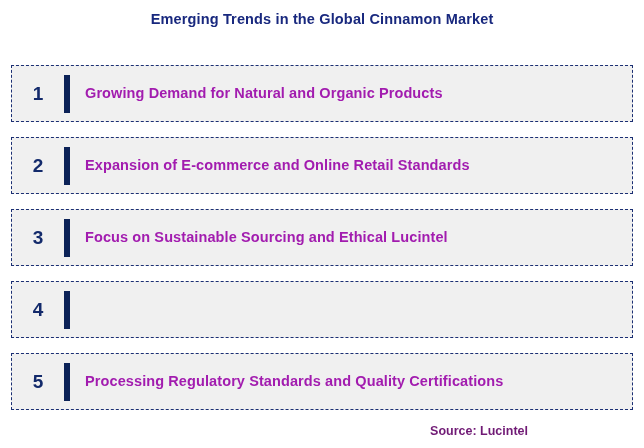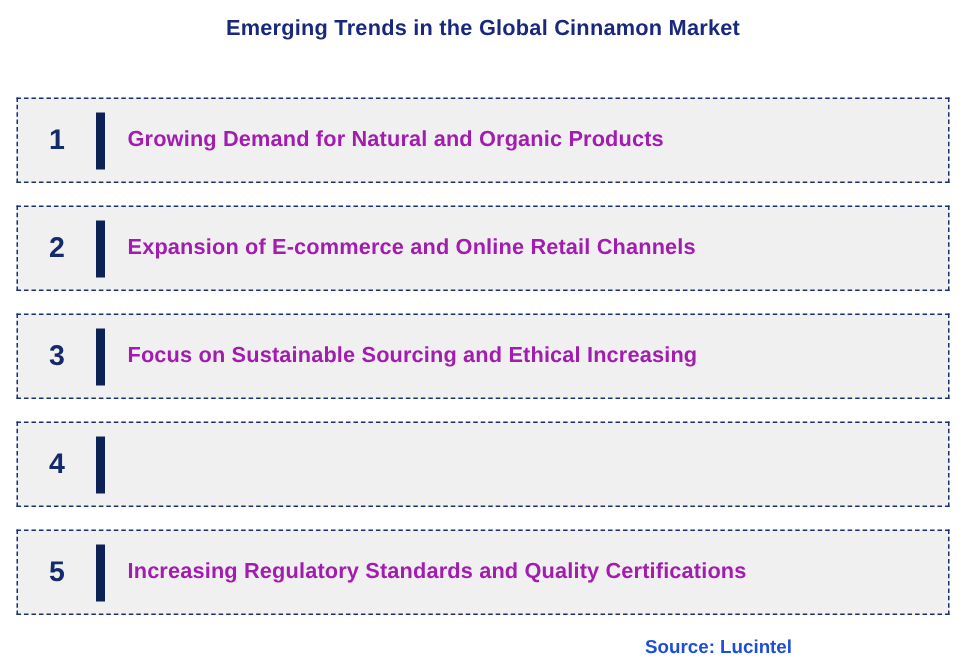--- a/index.html
+++ b/index.html
@@ -89,21 +89,21 @@
 
   
   .source {
     position: absolute;
     left: 0;
     top: 424px;
     width: 528px;
     text-align: right;
     font-size: 12.5px;
     font-weight: bold;
-    color: #1d4ed8;
+    color: #701a75;
     white-space: nowrap;
   }
 </style>
 </head>
 <body>
 
 <div class="infographic">
 
   <div class="title">Emerging Trends in the Global Cinnamon Market</div>
 
@@ -111,37 +111,37 @@
 
     <div class="trend-row">
       <div class="row-number">1</div>
       <div class="row-divider"></div>
       <div class="row-label">Growing Demand for Natural and Organic Products</div>
     </div>
 
     <div class="trend-row">
       <div class="row-number">2</div>
       <div class="row-divider"></div>
-      <div class="row-label">Expansion of E-commerce and Online Retail Channels</div>
+      <div class="row-label">Expansion of E-commerce and Online Retail Standards</div>
     </div>
 
     <div class="trend-row">
       <div class="row-number">3</div>
       <div class="row-divider"></div>
-      <div class="row-label">Focus on Sustainable Sourcing and Ethical Increasing</div>
+      <div class="row-label">Focus on Sustainable Sourcing and Ethical Lucintel</div>
     </div>
 
     <div class="trend-row">
       <div class="row-number">4</div>
       <div class="row-divider"></div>
     </div>
 
     <div class="trend-row">
       <div class="row-number">5</div>
       <div class="row-divider"></div>
-      <div class="row-label">Increasing Regulatory Standards and Quality Certifications</div>
+      <div class="row-label">Processing Regulatory Standards and Quality Certifications</div>
     </div>
 
   </div>
 
   <div class="source">Source: Lucintel</div>
 
 </div>
 
 </body></html>

